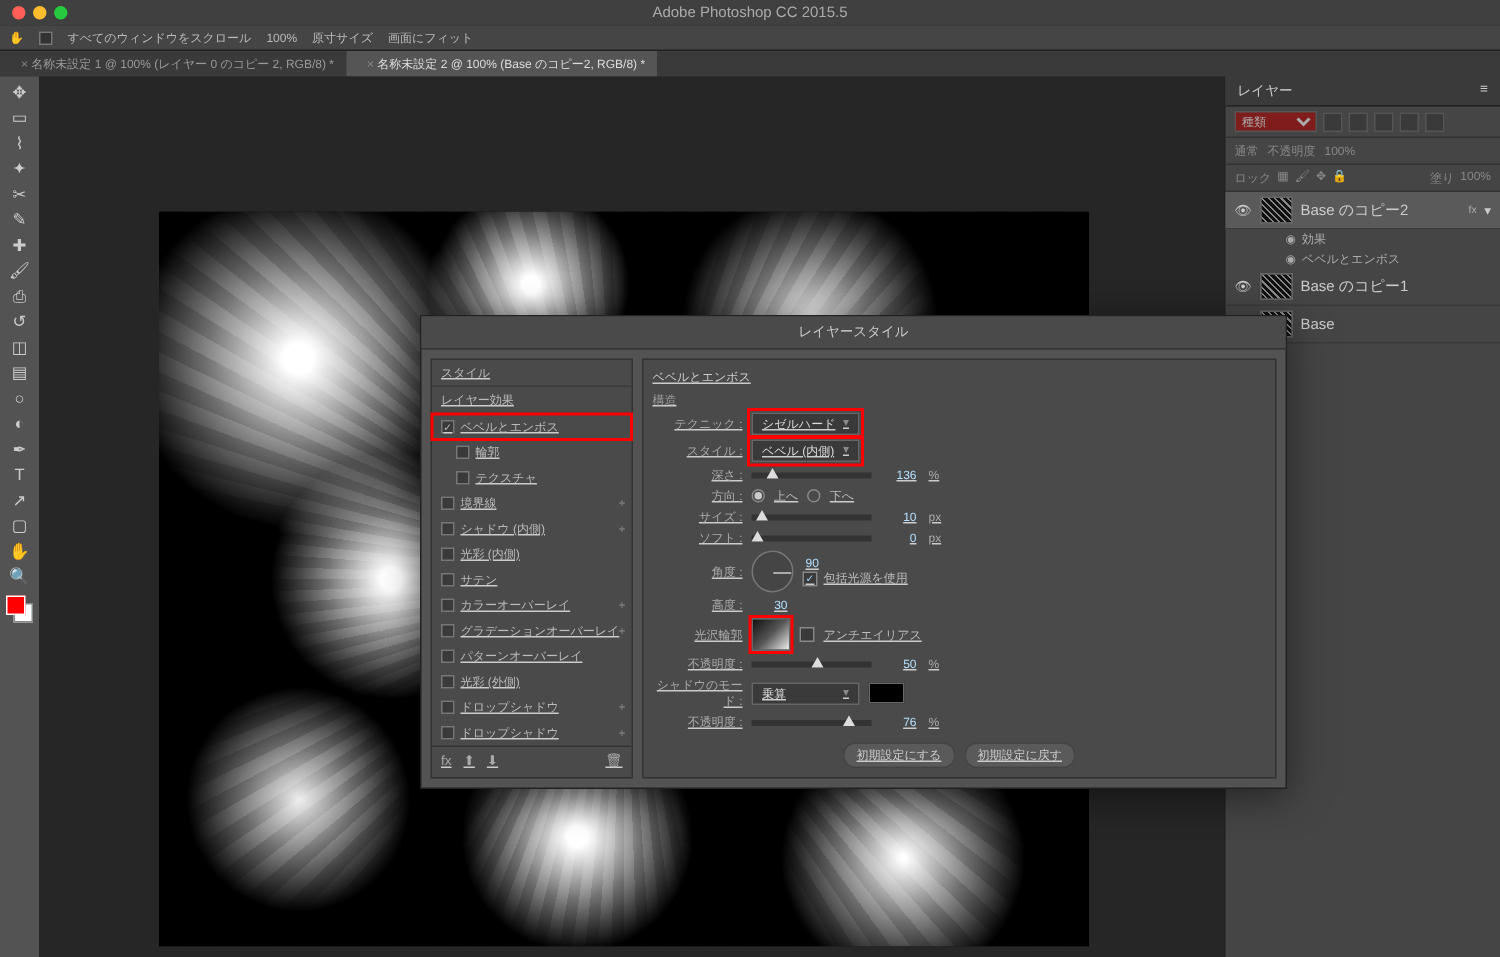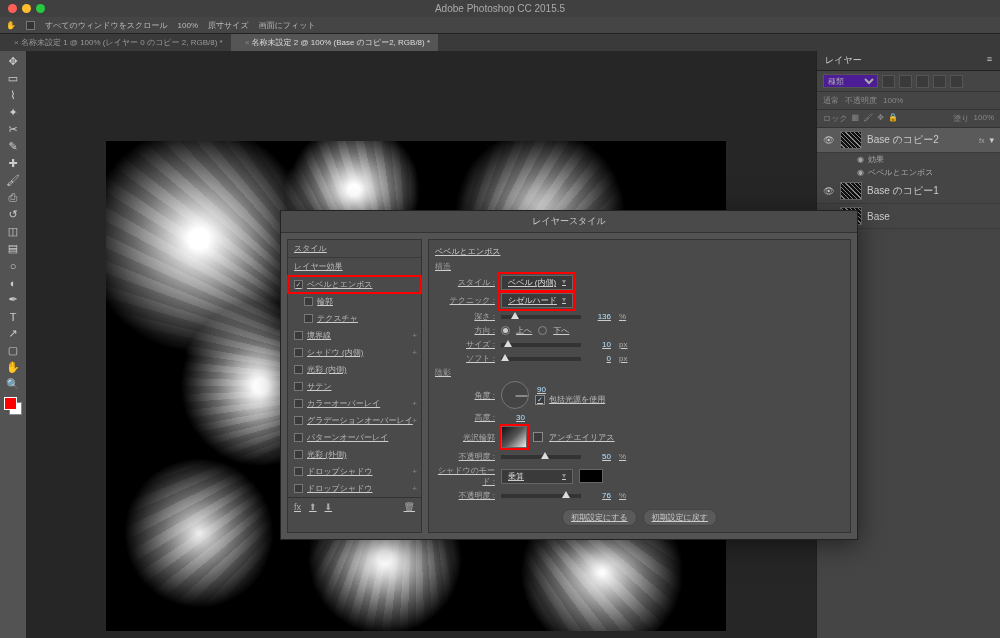--- a/index.html
+++ b/index.html
@@ -36,21 +36,21 @@
  radial-gradient(circle at 80% 88%, #eee 0, transparent 13%),
  #0a0a0a;
  filter: contrast(1.2);
 }
 .canvas::after { content: ""; position: absolute; inset: 0; background: repeating-conic-gradient(#0003 0 2deg, #fff1 2deg 4deg); mix-blend-mode: overlay; opacity: .6; }
 
 
 .panels { width: 184px; background: #454545; border-left: 1px solid #222; }
 .panel-tab { background: #3a3a3a; padding: 3px 8px; font-size: 9px; color: #ccc; border-bottom: 1px solid #222; display: flex; justify-content: space-between; }
 .panel-filter { padding: 3px 6px; display: flex; gap: 4px; align-items: center; border-bottom: 1px solid #333; }
-.panel-filter select { background: #4c1d95; border: 1px solid #555; color: #aaa; font-size: 8px; width: 55px; height: 14px; }
+.panel-filter select { background: #7f1d1d; border: 1px solid #555; color: #aaa; font-size: 8px; width: 55px; height: 14px; }
 .panel-filter .ic { width: 13px; height: 13px; background: #3a3a3a; border: 1px solid #555; }
 .panel-blend { padding: 3px 6px; display: flex; gap: 6px; font-size: 8px; align-items: center; color: #888; border-bottom: 1px solid #333; }
 .panel-lock { padding: 3px 6px; display: flex; gap: 4px; font-size: 8px; color: #888; border-bottom: 1px solid #333; }
 .layer-row { display: flex; align-items: center; padding: 3px 6px; gap: 5px; border-bottom: 1px solid #3a3a3a; }
 .layer-row.sel { background: #5a5a5a; }
 .eye { color: #ccc; font-size: 9px; width: 12px; }
 .thumb { width: 22px; height: 18px; background: #222; border: 1px solid #666; }
 .thumb.noise { background: repeating-linear-gradient(45deg, #111, #111 2px, #888 2px, #888 3px); }
 .layer-name { font-size: 10px; color: #ccc; flex: 1; }
 .fx-badge { font-size: 7px; color: #aaa; }
@@ -279,26 +279,26 @@
           <span>⬆</span>
           <span>⬇</span>
           <span style="margin-left:auto">🗑</span>
         </div>
     </div>
 
     <div class="dlg-mid">
       <div class="dlg-mid-h">ベベルとエンボス</div>
       <div class="sect">構造</div>
       <div class="frow hl">
+          <span class="lbl">テクニック :</span>
+          <span class="sel">シゼルハード</span>
+        </div>
+      <div class="frow hl">
           <span class="lbl">スタイル :</span>
           <span class="sel">ベベル (内側)</span>
-        </div>
-      <div class="frow hl">
-          <span class="lbl">テクニック :</span>
-          <span class="sel">シゼルハード</span>
         </div>
       <div class="frow">
           <span class="lbl">深さ :</span>
           <div class="slider">
             <span class="knob" style="left:12%"></span>
           </div>
           <span class="val">136</span>
           <span class="u">%</span>
         </div>
       <div class="frow">
@@ -318,21 +318,20 @@
         </div>
       <div class="frow">
           <span class="lbl">ソフト :</span>
           <div class="slider">
             <span class="knob" style="left:0"></span>
           </div>
           <span class="val">0</span>
           <span class="u">px</span>
         </div>
 
-      <div class="sect">陰影</div>
       <div class="frow">
           <span class="lbl">角度 :</span>
           <div class="dial"></div>
         <div>
           <div><span class="val">90</span></div>
           <div style="display:flex;align-items:center;gap:4px">
               <span class="cbx on"></span>
               <span>包括光源を使用</span>
             </div>
         </div>

